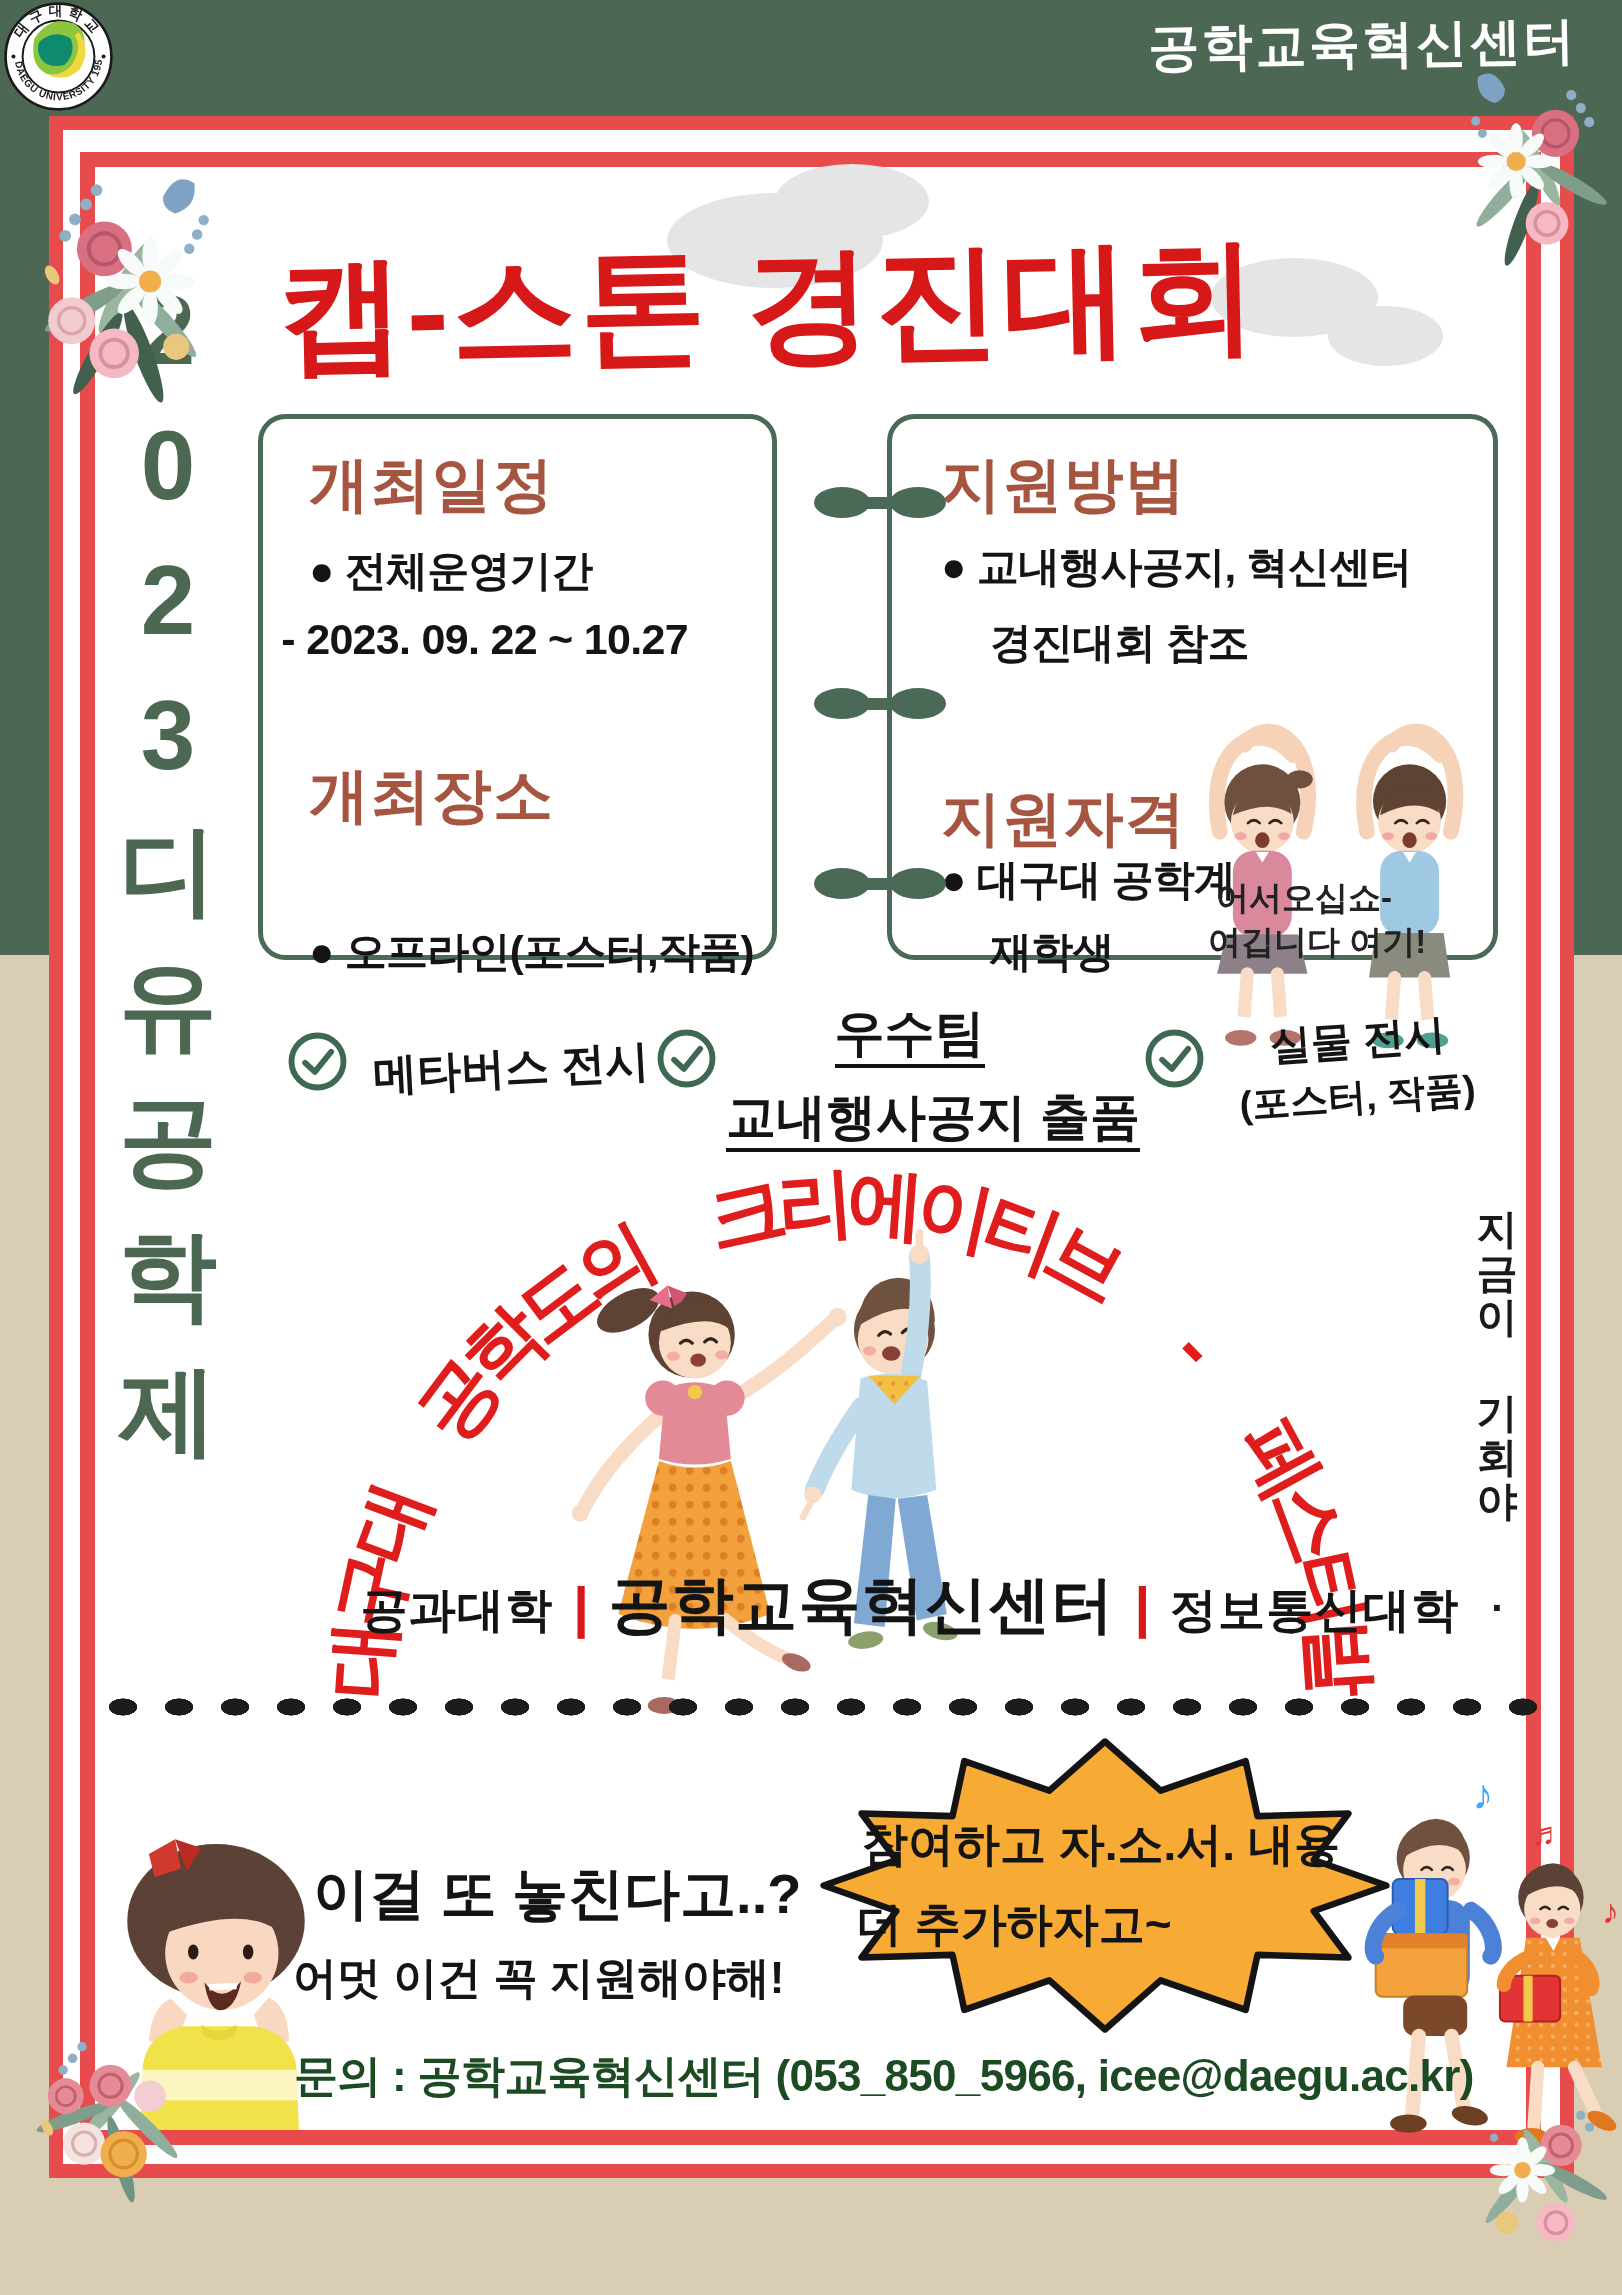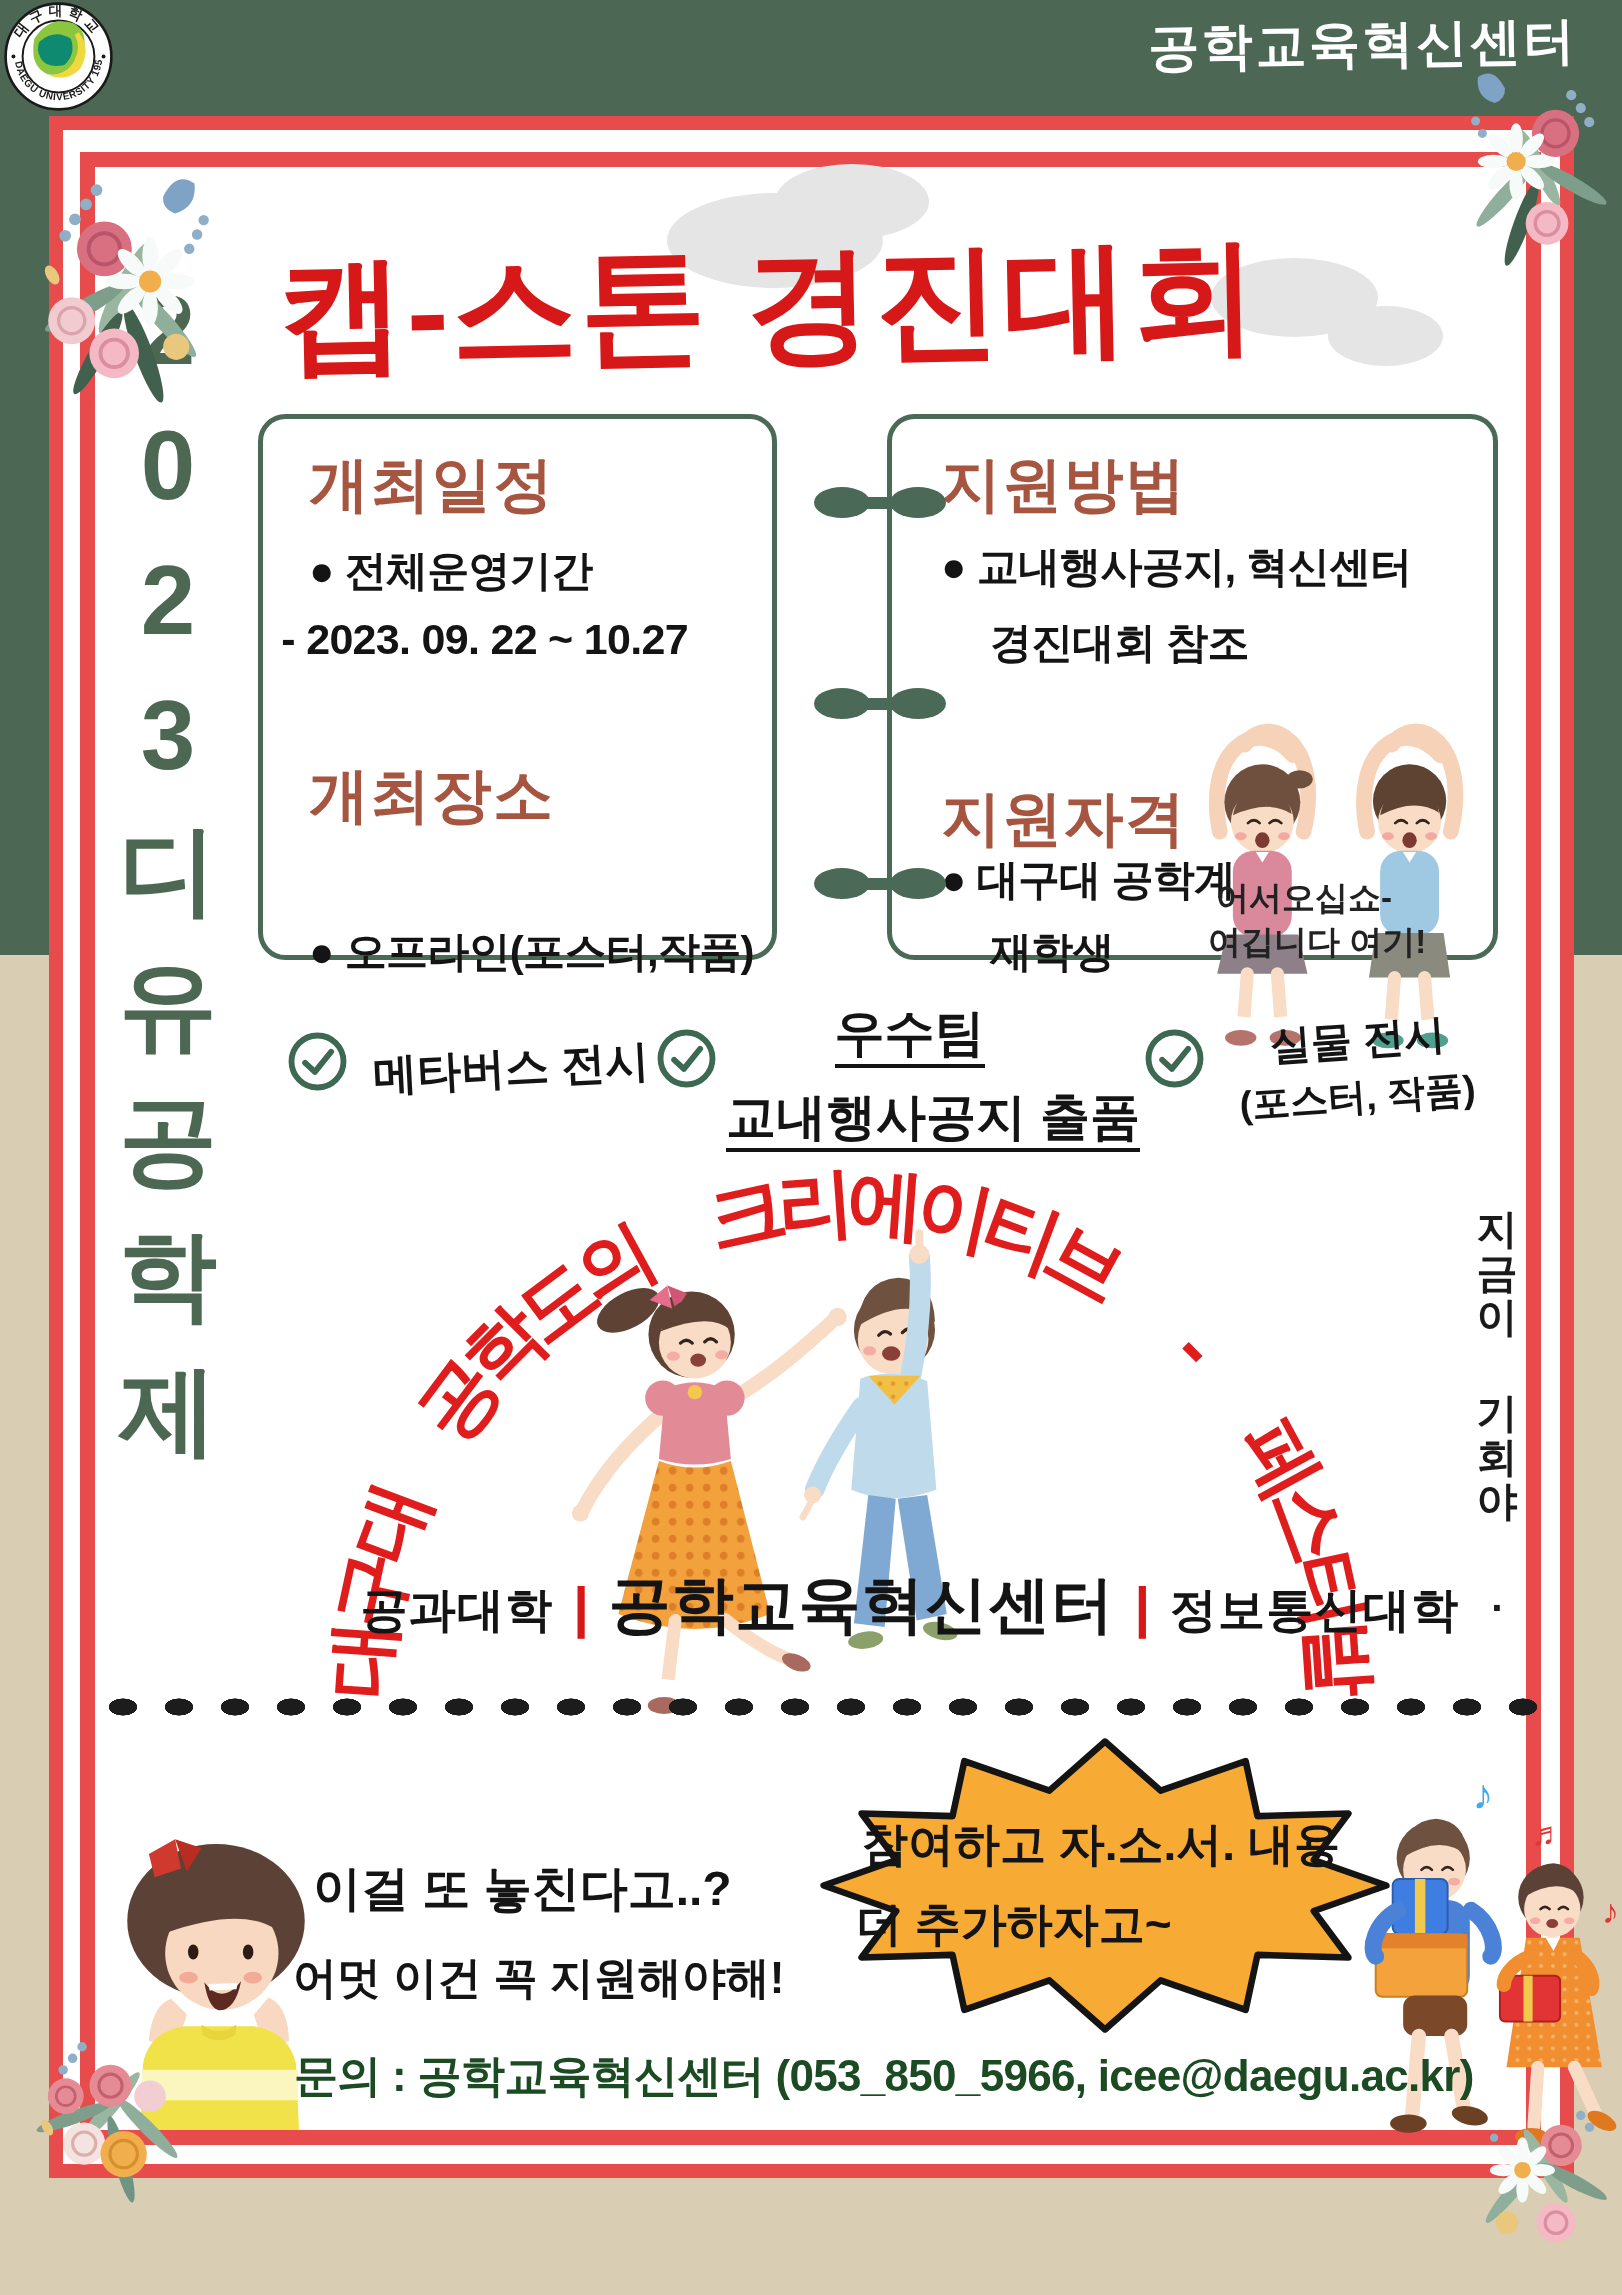--- a/index.html
+++ b/index.html
@@ -54,21 +54,21 @@
   
   .orgs{left:393px;top:1563px;width:1034px;display:flex;justify-content:center;align-items:baseline;z-index:5;white-space:nowrap;}
   .orgs .o-small{font-size:47px;font-weight:700;color:#141414;letter-spacing:1.3px;}
   .orgs .o-big{font-size:62px;font-weight:800;color:#141414;letter-spacing:1.3px;}
   .orgs .o-sep{font-size:56px;font-weight:800;color:#d61818;margin:0 19.6px;}
   
   .dots{left:95px;top:1697px;width:1446px;height:19.6px;z-index:4;
         background-image:radial-gradient(14.4px 8.5px at center,#1c1c1c 97%,transparent 100%);
         background-size:56px 19.6px;background-repeat:repeat-x;}
   
-  .shock1{left:313px;top:1857px;font-size:48px;font-weight:700;color:#141414;z-index:3;white-space:nowrap;}
+  .shock1{left:313px;top:1857px;font-size:56px;font-weight:700;color:#141414;z-index:3;white-space:nowrap;}
   .shock2{left:293px;top:1949px;font-size:44px;font-weight:700;color:#141414;z-index:3;white-space:nowrap;}
   .bubble-svg{left:817px;top:1735px;width:576px;height:301px;z-index:5;}
   .bubble-l1{left:862px;top:1814px;font-size:46px;font-weight:800;color:#141414;z-index:6;white-space:nowrap;}
   .bubble-l2{left:856px;top:1894px;font-size:46px;font-weight:800;color:#141414;z-index:6;white-space:nowrap;}
   .contact{left:294px;top:2047px;width:1165px;font-size:44px;font-weight:800;color:#1b4a23;z-index:6;white-space:nowrap;letter-spacing:-0.7px;}
   
   .logo-svg{left:2.6px;top:1.3px;width:111px;height:111px;z-index:8;}
   .bq{z-index:7;}
   .bq-tl{left:26px;top:131px;width:209px;height:301px;}
   .bq-tr{left:1443px;top:52px;width:180px;height:219px;transform:scaleX(-1);}

